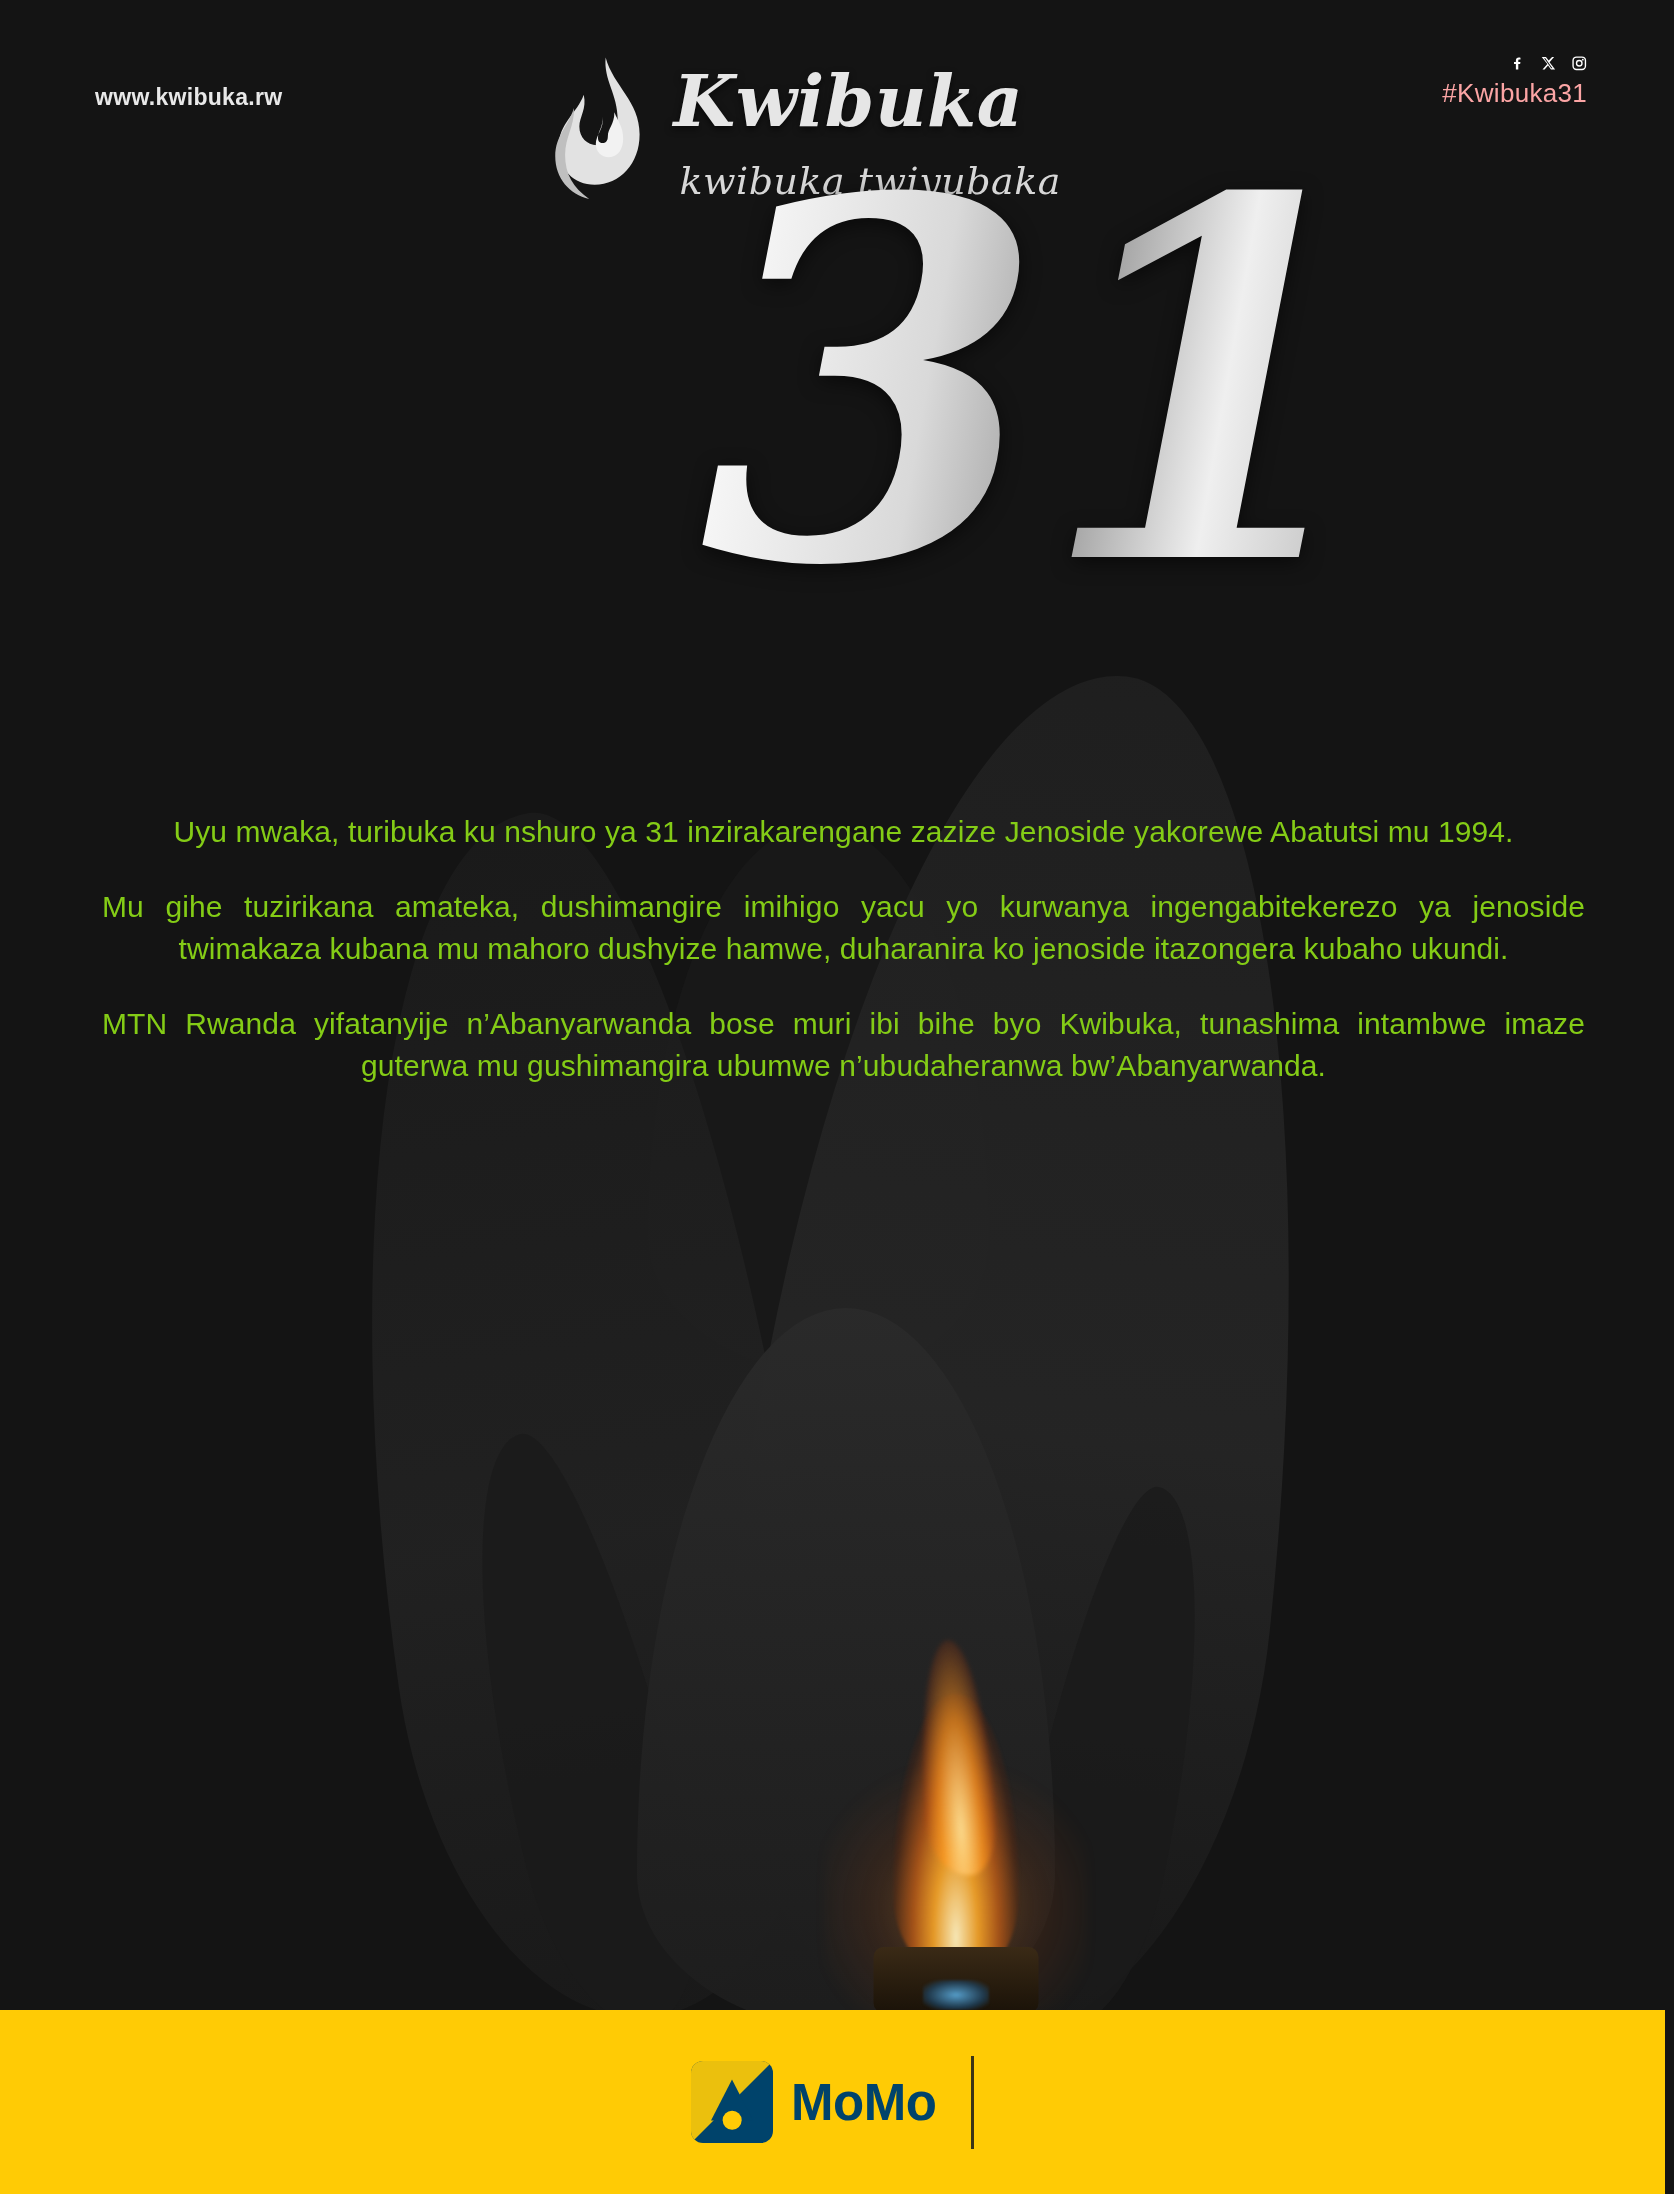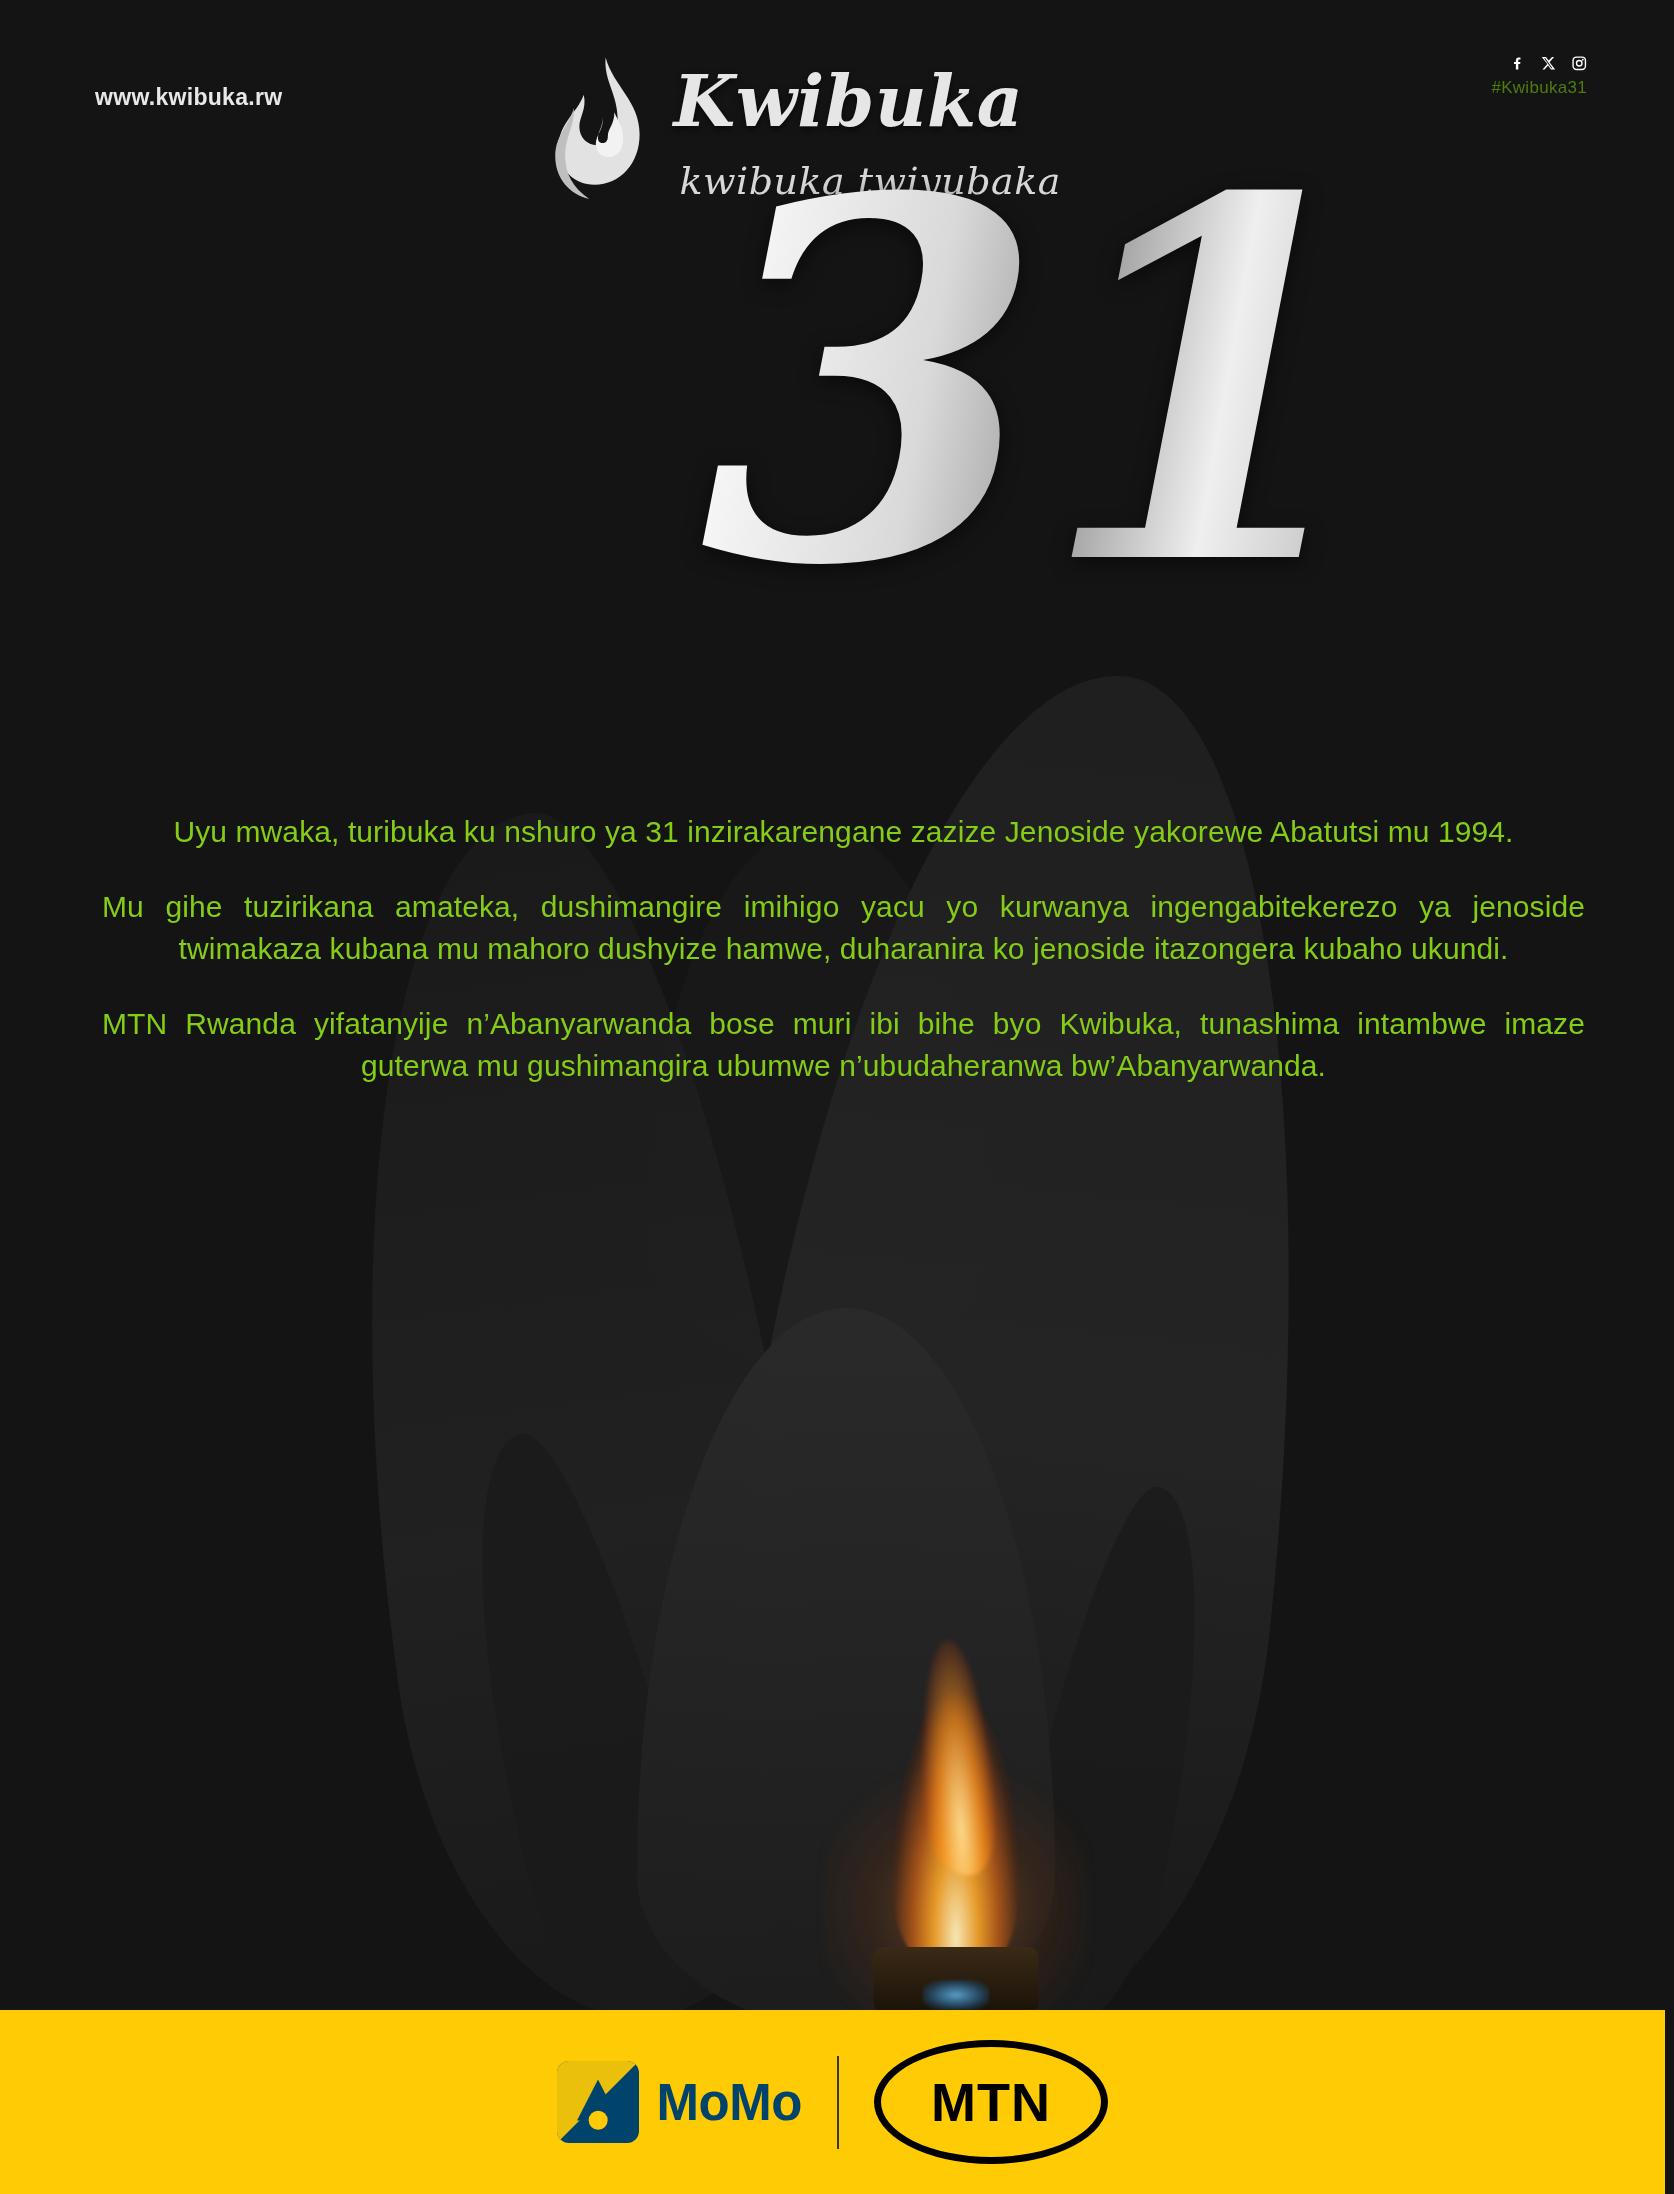--- a/index.html
+++ b/index.html
@@ -116,22 +116,22 @@
     gap: 14.3px;
     margin-bottom: 6.6px;
   }
   .social-icons .ic {
     color: #ffffff;
     display: inline-flex;
     align-items: center;
     justify-content: center;
   }
   .hashtag {
-    color: #4d7c0f;
-    font-size: 17px;
+    color: #fca5a5;
+    font-size: 26px;
     font-weight: 400;
     letter-spacing: 0.3px;
   }
 
   
   .logo-wrap {
     position: absolute;
     top: 49px;
     left: 0;
     right: 0;
@@ -436,20 +436,17 @@
     <div class="footer-inner">
       <div class="momo-lockup">
         <div class="momo-tile">
           <div class="tri"></div>
           <div class="pin"></div>
           <div class="pin-dot"></div>
         </div>
         <div class="momo-text">MoMo</div>
       </div>
       <div class="divider-v"></div>
-      <div class="mtn-logo">
-        <span class="mtn-text">MTN</span>
-      </div>
     </div>
   </div>
 
 </div>
 
 
 </body></html>

